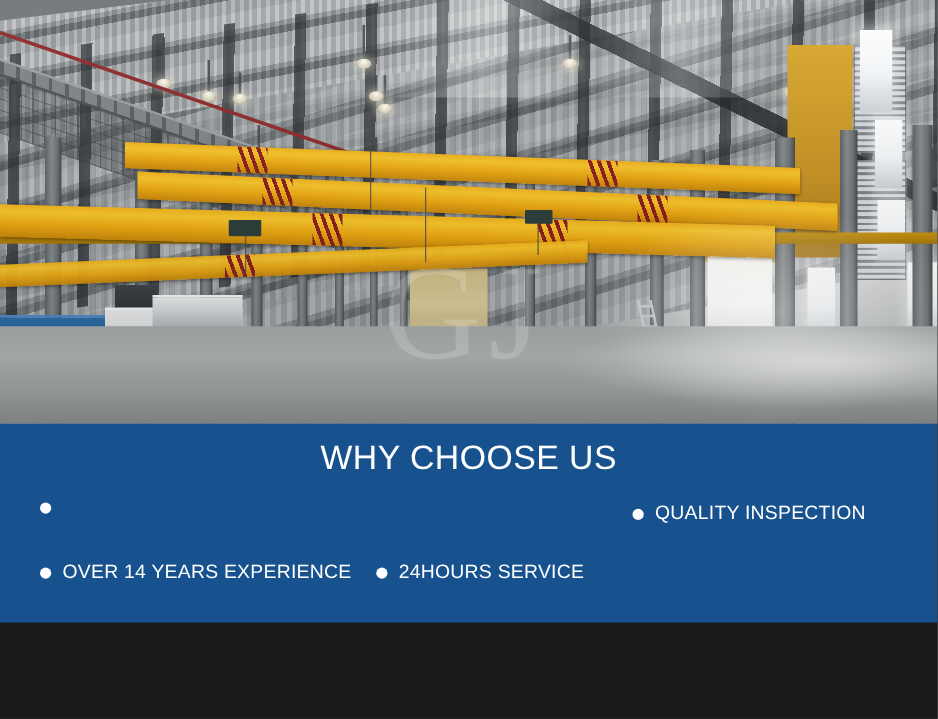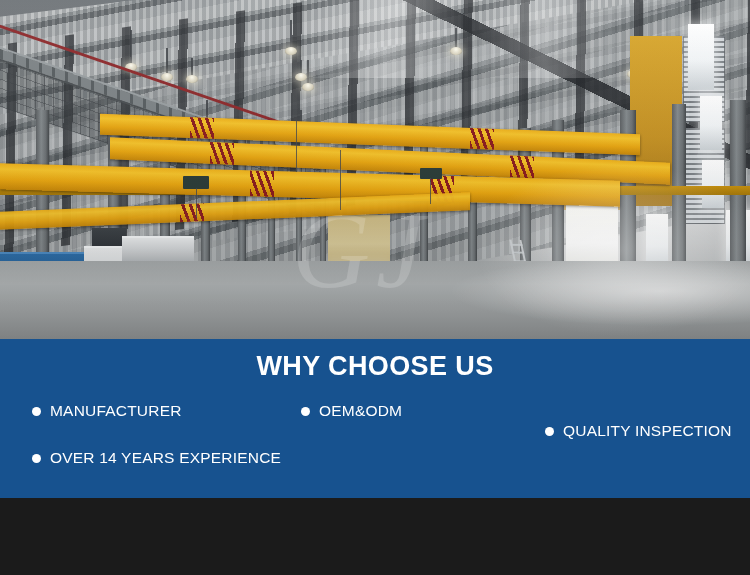--- a/index.html
+++ b/index.html
@@ -290,52 +290,51 @@
     inset: 0;
     background:
       radial-gradient(ellipse 200px 120px at 620px 250px, rgba(255,255,255,.35), rgba(255,255,255,0) 72%),
       linear-gradient(180deg, rgba(255,255,255,.05), rgba(0,0,0,.05) 60%, rgba(0,0,0,.12));
     pointer-events: none;
   }
 
   
   .watermark {
     position: absolute;
-    left: 196px; top: 176px;
+    left: 208px; top: 176px;
     width: 330px; height: 150px;
     display: flex;
     align-items: center;
     justify-content: center;
     font-family: "Liberation Serif", serif;
     font-size: 108px;
     letter-spacing: 6px;
     color: rgba(255,255,255,.17);
     pointer-events: none;
     user-select: none;
     overflow: hidden;
     white-space: nowrap;
-    font-style: italic;
   }
 
   
   .blue-band {
     position: absolute;
     left: 0; top: 339px;
     width: 750px;
     height: 159px;
     background: #17528f;
   }
   .band-title {
     position: absolute;
     left: 0; top: 12px;
     width: 750px;
     text-align: center;
     color: #ffffff;
     font-size: 27px;
-    font-weight: bold;
+    font-weight: normal;
     letter-spacing: .4px;
   }
 
   .feature-grid {
     position: absolute;
     left: 0; top: 58px;
     width: 750px;
     height: 98px;
   }
   .feature {
@@ -355,21 +354,21 @@
     color: #ffffff;
     font-size: 15.5px;
     letter-spacing: .2px;
   }
 
   
   .r1 { top: 5px; }
   .r2 { top: 52px; }
   .c1 { left: 32px; }
   .c2 { left: 301px; }
-  .c3 { left: 545px; margin-top: 20px; }
+  .c3 { left: 506px; }
 
   
   .footer {
     position: absolute;
     left: 0; top: 498px;
     width: 750px;
     height: 77px;
     overflow: hidden;
     background: #2b2924;
   }
@@ -519,31 +518,30 @@
 
     <div class="watermark">GJ</div>
   </div>
 
   <div class="blue-band">
     <div class="band-title">WHY CHOOSE US</div>
 
     <div class="feature-grid">
       <div class="feature r1 c1">
         <span class="dot"></span>
-        <span class="feature-label">MANUFACTURER</span>
-      </div>
-      <div class="feature r1 c2">
-        <span class="dot"></span>
-        <span class="feature-label">OEM&amp;ODM</span>
       </div>
       <div class="feature r1 c3">
         <span class="dot"></span>
         <span class="feature-label">QUALITY INSPECTION</span>
       </div>
       <div class="feature r2 c1">
         <span class="dot"></span>
         <span class="feature-label">OVER 14 YEARS EXPERIENCE</span>
       </div>
+      <div class="feature r2 c2">
+        <span class="dot"></span>
+        <span class="feature-label">24HOURS SERVICE</span>
+      </div>
     </div>
   </div>
 
 
 </div>
 
 </body></html>

